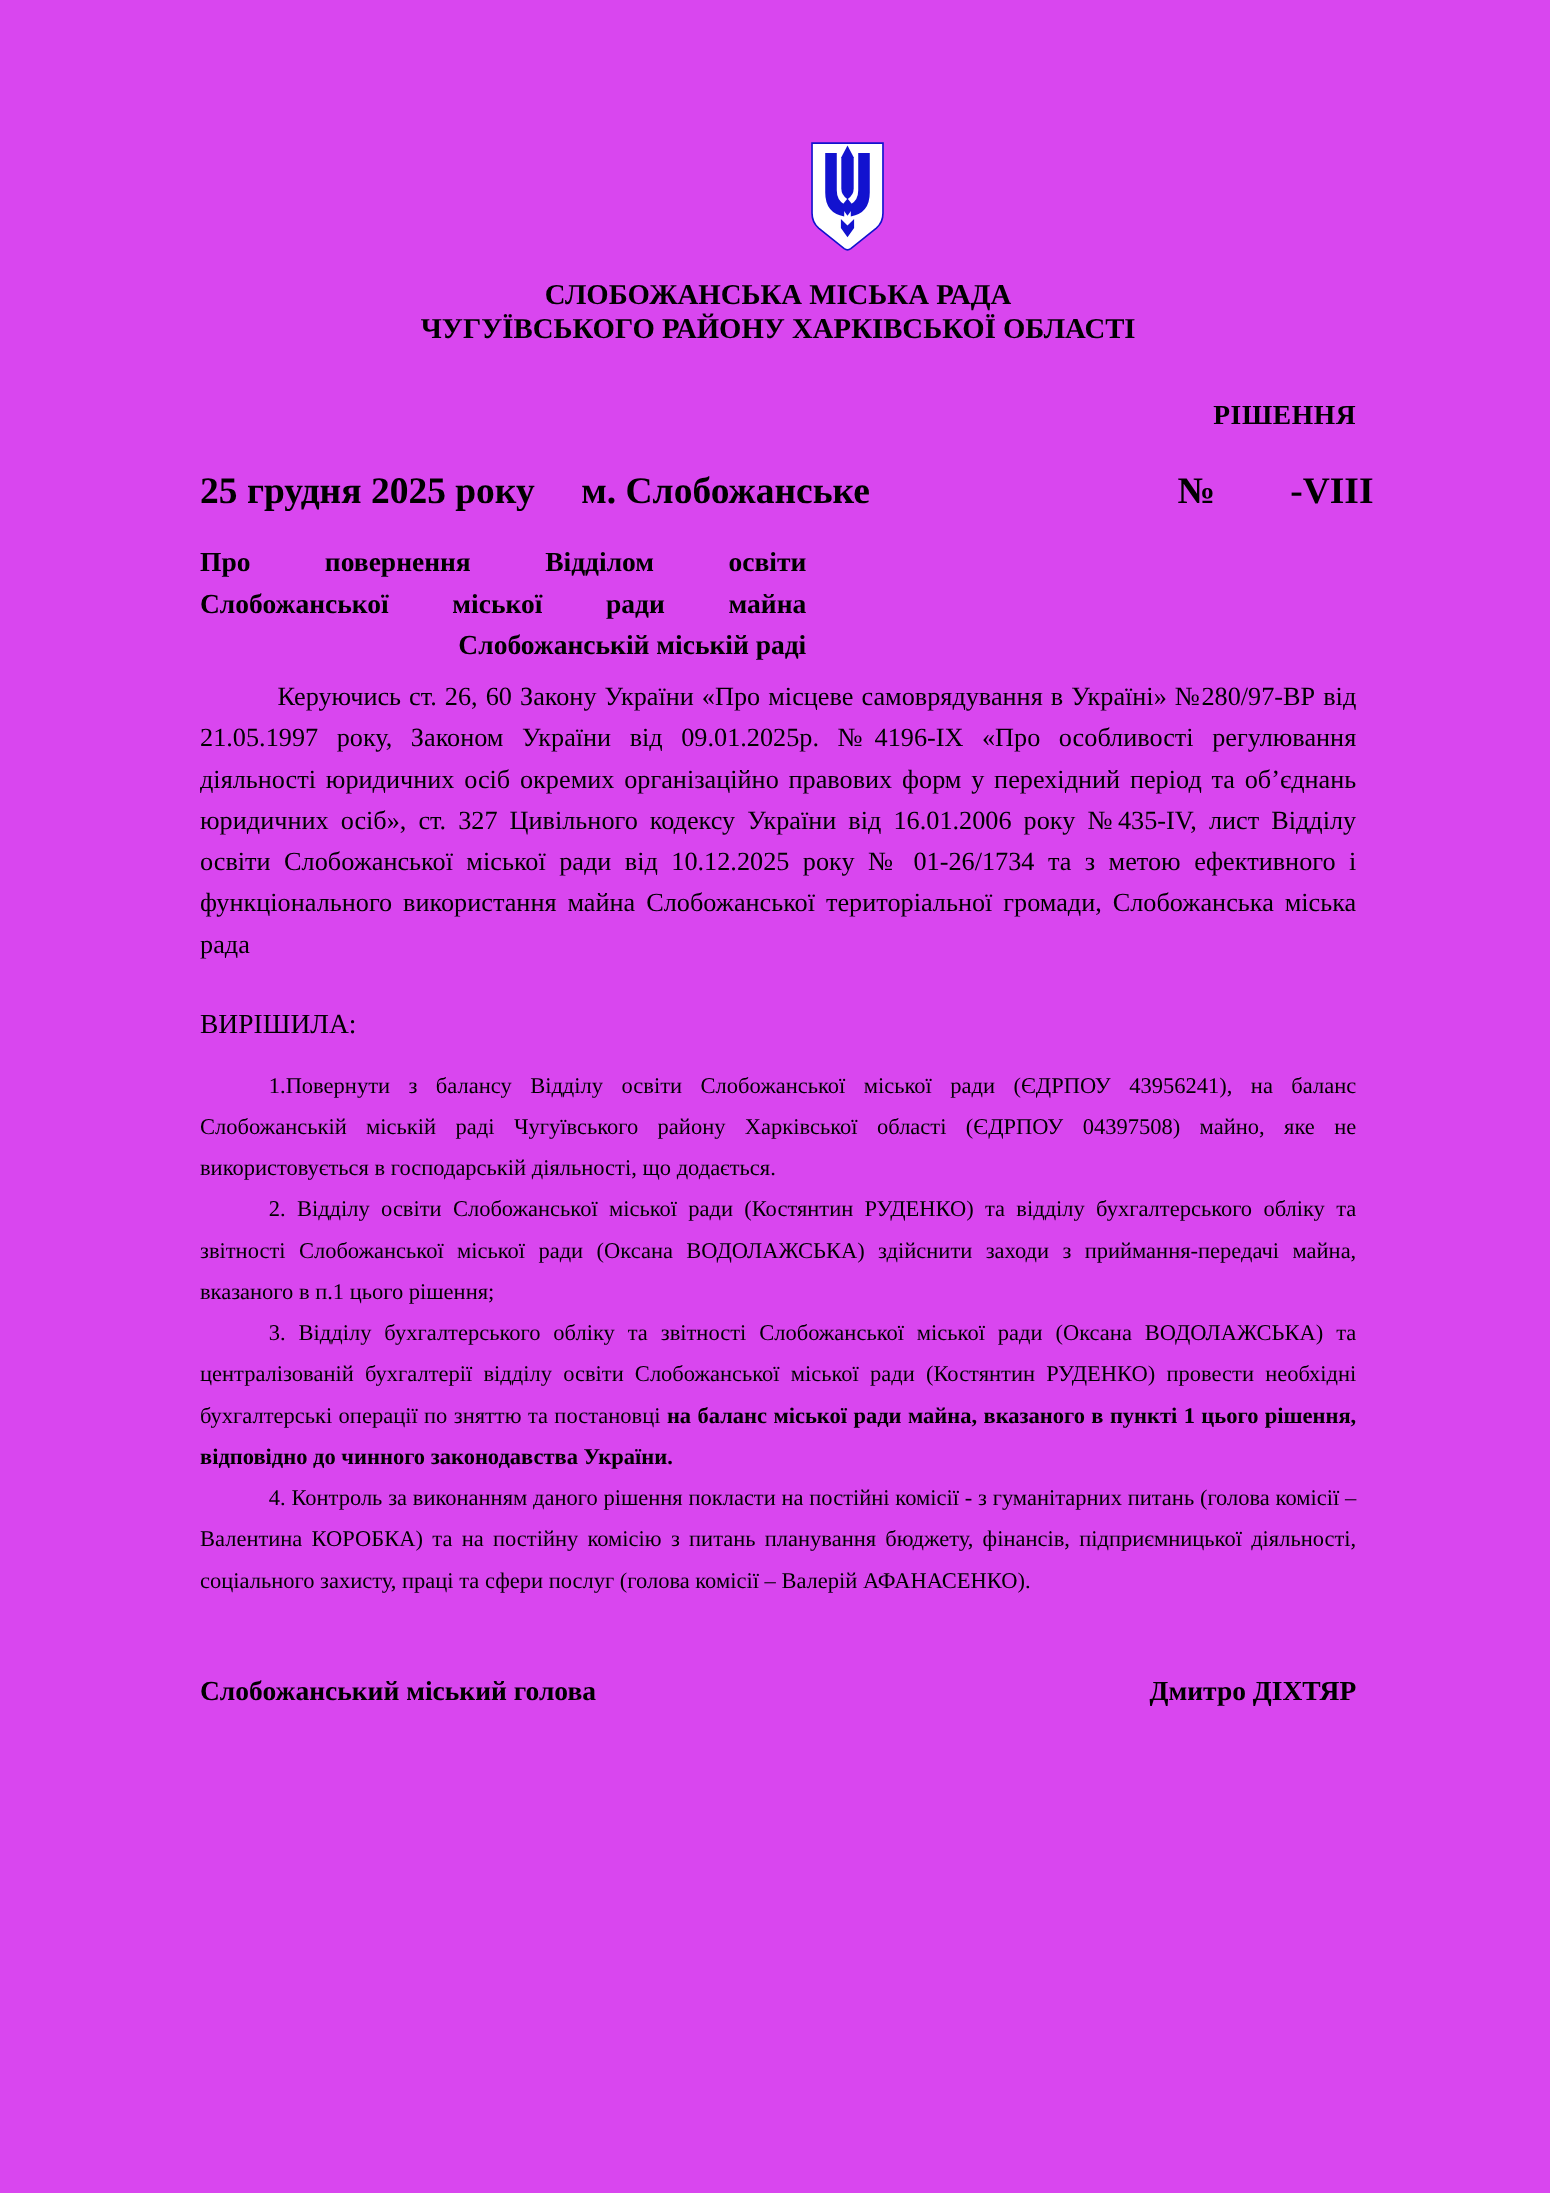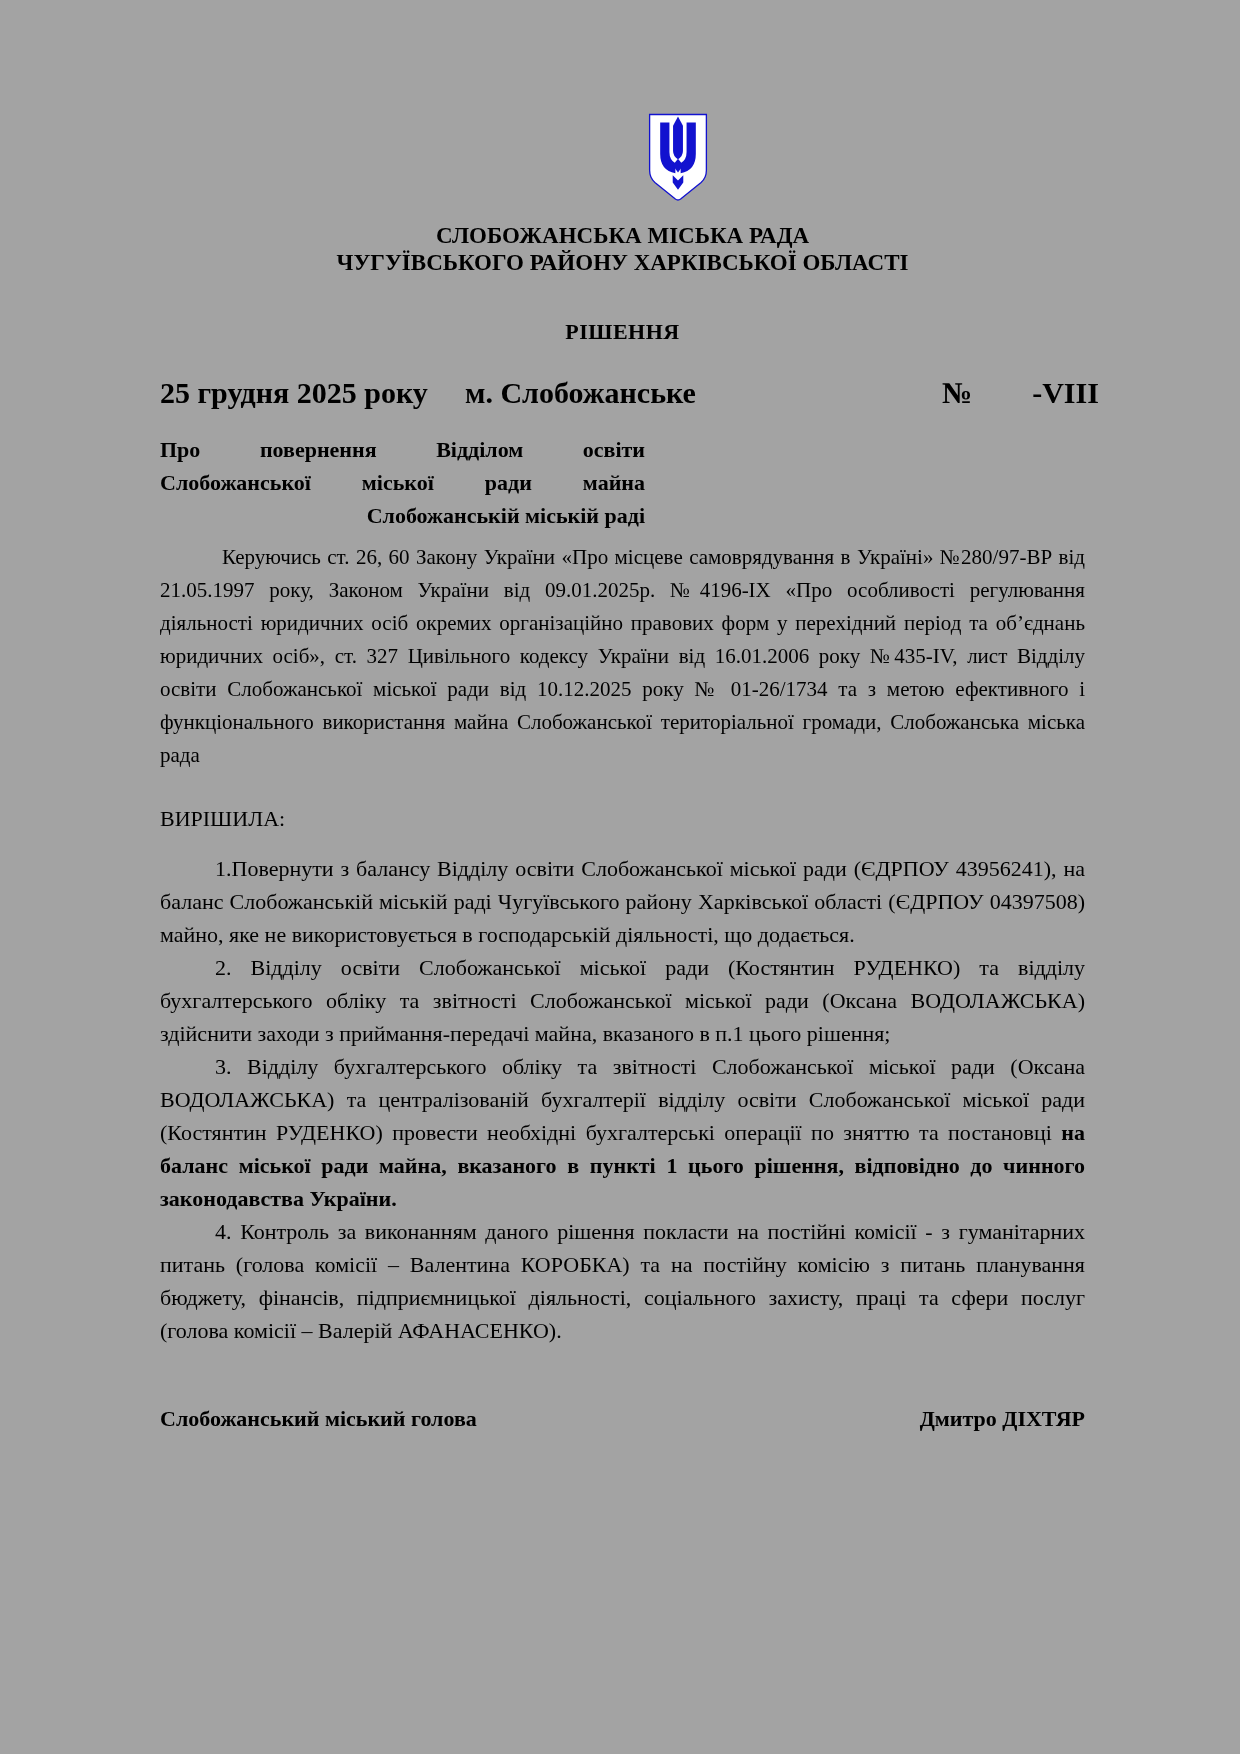--- a/index.html
+++ b/index.html
@@ -1,20 +1,20 @@
 <!DOCTYPE html>
 <html lang="uk"><head>
 <meta charset="utf-8">
 <style>
   * { margin: 0; padding: 0; box-sizing: border-box; }
   html, body { background: #ffffff; }
   .page {
     width: 1240px;
     height: 1754px;
-    background: #a3a3a3;
+    background: #d946ef;
     color: #000000;
     font-family: "Liberation Serif", "DejaVu Serif", serif;
     position: relative;
     padding: 0 155px 0 160px;
     overflow: hidden;
   }
   .emblem-wrap {
     margin-top: 112px;
     display: flex;
     justify-content: center;
@@ -32,21 +32,21 @@
     font-size: 23px;
     line-height: 27px;
   }
   .hdr-council { margin-top: 10px; }
   .hdr-session {
     text-align: center;
     font-size: 20px;
     line-height: 27px;
   }
   .doc-title {
-    text-align: center;
+    text-align: right;
     font-weight: bold;
     font-size: 22px;
     line-height: 27px;
     margin-top: 42px;
     letter-spacing: 0.5px;
   }
   .date-row {
     display: grid;
     grid-template-columns: 305px 1fr 143px;
     font-weight: bold;
@@ -71,21 +71,21 @@
     text-align: justify;
     text-indent: 62px;
   }
   .resolved {
     margin-top: 30px;
     font-size: 22px;
     line-height: 33px;
   }
   .points { margin-top: 17px; }
   .point {
-    font-size: 22px;
+    font-size: 18px;
     line-height: 33px;
     text-align: justify;
     text-indent: 55px;
   }
   .point .bold-part { font-weight: bold; }
   .signature-row {
     display: flex;
     justify-content: space-between;
     align-items: baseline;
     margin-top: 55px;

